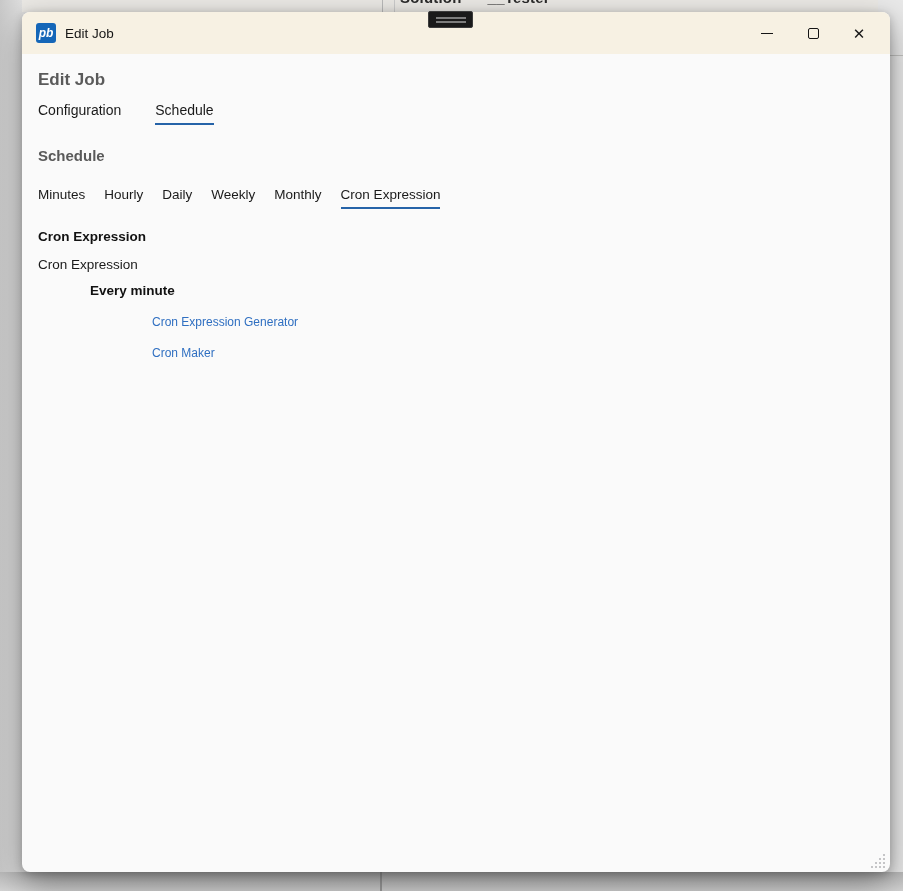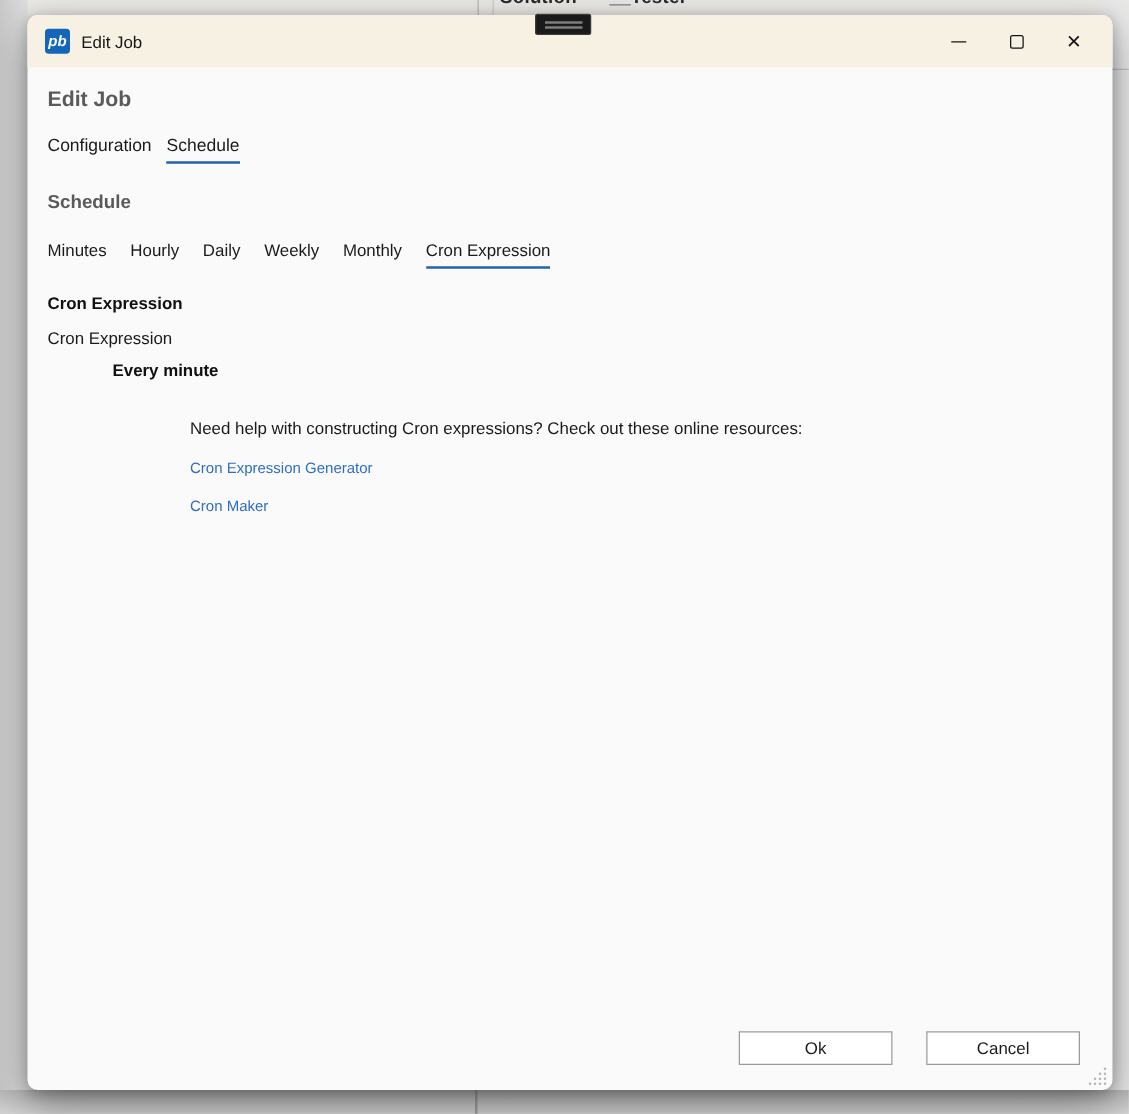--- a/index.html
+++ b/index.html
@@ -84,21 +84,21 @@
   .glyph-min { display: block; width: 12px; height: 1px; background: #151515; }
   .glyph-max { display: block; width: 11px; height: 11px; border: 1.2px solid #151515; border-radius: 2px; }
   .glyph-close { font-size: 15px; line-height: 1; }
 
   .body { position: relative; padding: 0 16px; height: 818px; }
 
   .dlg-heading {
     padding-top: 16px; font-size: 17px; font-weight: bold; color: #5a5a5a;
   }
 
-  .tabs { display: flex; gap: 12px; margin-top: 18px; }
+  .tabs { display: flex; gap: 34px; margin-top: 12px; }
   .tab { font-size: 14px; color: #1a1a1a; padding-bottom: 5px; cursor: default; border-bottom: 2px solid transparent; }
   .tab.active { border-bottom-color: #2563a8; }
 
   .section-heading { margin-top: 22px; font-size: 15px; font-weight: bold; color: #5a5a5a; }
 
   .subtabs { display: flex; gap: 19px; margin-top: 23px; }
   .subtab { font-size: 13.5px; color: #1a1a1a; padding-bottom: 5px; cursor: default; border-bottom: 2px solid transparent; }
   .subtab.active { border-bottom-color: #2563a8; }
 
   .cron-heading { margin-top: 20px; font-size: 13.5px; font-weight: bold; color: #111; }
@@ -190,28 +190,23 @@
     <div class="cron-heading">Cron Expression</div>
     <div class="cron-desc">
     </div>
 
     <div class="field-row">
       <div class="field-label">Cron Expression</div>
     </div>
 
     <div class="summary">Every minute</div>
 
-    <div class="help-text">Need help with constructing Cron expressions? Check out these online resources:</div>
     <a class="cron-link" href="#">Cron Expression Generator</a>
     <a class="cron-link" href="#">Cron Maker</a>
 
-    <div class="dlg-buttons">
-      <button class="dlg-btn">Ok</button>
-      <button class="dlg-btn">Cancel</button>
-    </div>
   </div>
 
   <div class="resize-grip">
     <i class="g1"></i>
       <i class="g2"></i>
       <i class="g3"></i>
       <i class="g4"></i>
     <i class="g5"></i>
       <i class="g6"></i>
       <i class="g7"></i>

